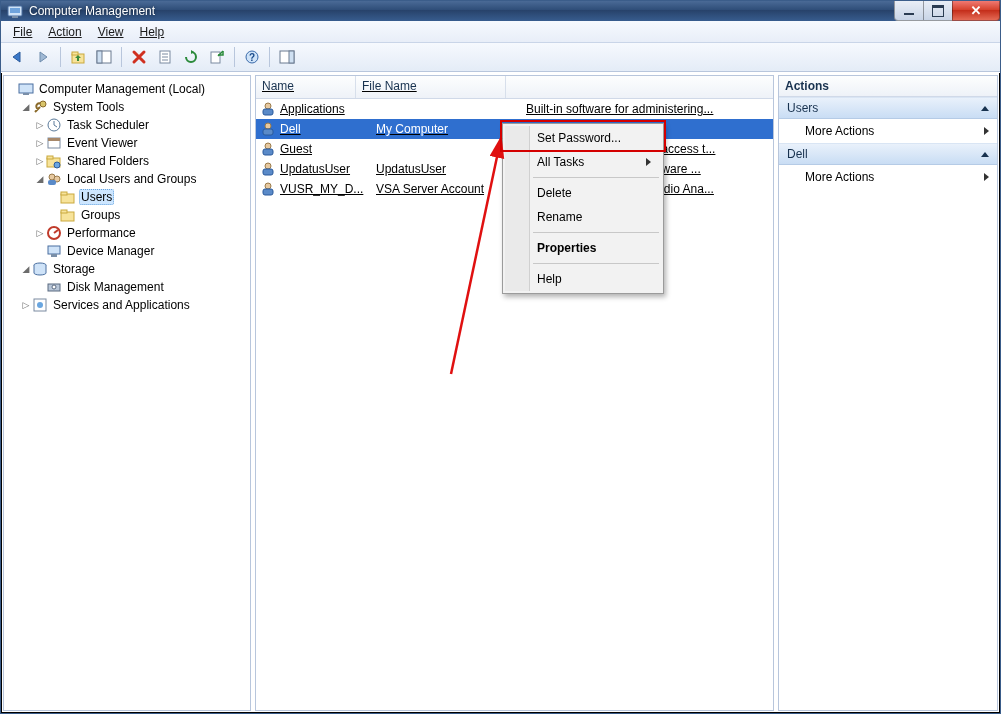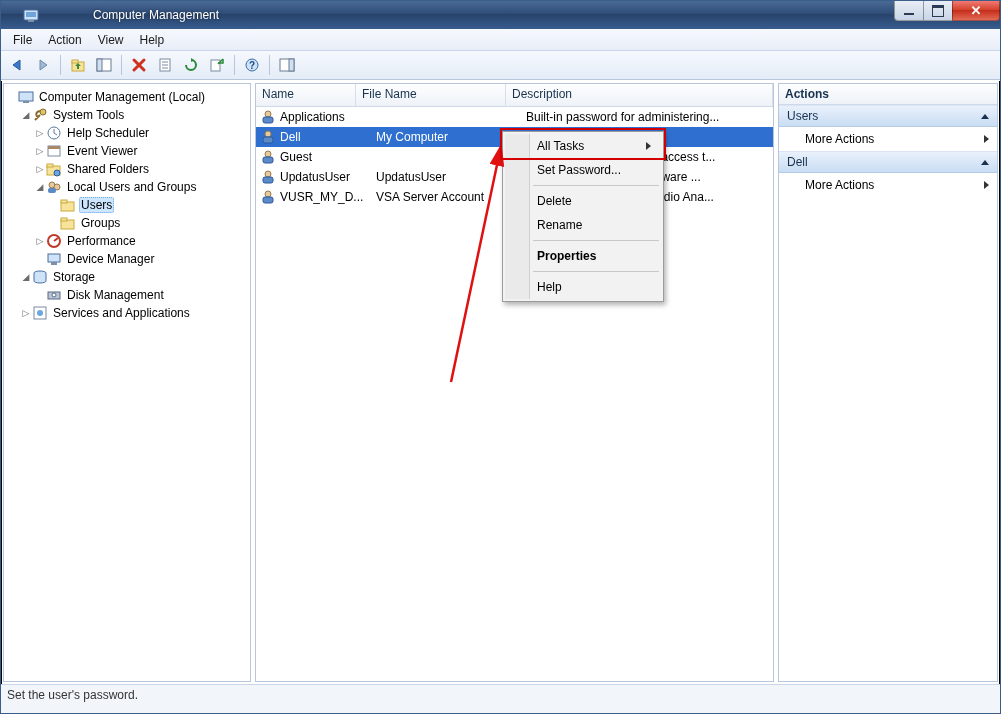--- a/index.html
+++ b/index.html
@@ -13,27 +13,26 @@
   .window {
     width: 1001px; height: 714px;
     box-sizing: border-box;
     border: 1px solid #3b5d8a;
     background: #fff;
     display: flex; flex-direction: column;
     box-shadow: 0 0 0 1px #000 inset;
   }
   
   .titlebar {
-    height: 28px;
+    height: 20px;
     background: linear-gradient(to bottom, #4a6a96 0%, #2e4d78 45%, #27426a 46%, #375c8e 100%);
     display: flex; align-items: center;
     color: #fff;
-    padding-left: 22px;
+    padding-left: 6px;
     position: relative;
-    gap: 48px;
   }
   .titlebar .app-icon {
     width: 16px; height: 16px;
     margin-right: 6px;
     display: flex; align-items: center; justify-content: center;
   }
   .titlebar .title {
     font-size: 12px;
     text-shadow: 0 0 3px rgba(0,0,0,.5);
   }
@@ -70,20 +69,21 @@
     height: 21px;
     background: linear-gradient(to bottom, #f6f9fe, #e8eef8);
     border-bottom: 1px solid #c9d5e8;
     display: flex; align-items: center;
     padding: 0 4px;
   }
   .menubar .menu-item {
     padding: 2px 8px;
     color: #1a1a1a;
     cursor: default;
+    text-decoration: underline;
   }
   
   .toolbar {
     height: 28px;
     background: linear-gradient(to bottom, #f6f9fe, #e4ecf7);
     border-bottom: 1px solid #b8c6dc;
     display: flex; align-items: center;
     padding: 0 4px;
     gap: 2px;
   }
@@ -105,21 +105,21 @@
   }
   .panel {
     border: 1px solid #b8c6dc;
     margin: 2px;
     background: #fff;
     box-sizing: border-box;
     display: flex; flex-direction: column;
     min-height: 0;
   }
   .tree-panel { width: 248px; }
-  .list-panel { flex: 1; position: relative; }
+  .list-panel { flex: 1; position: relative; text-decoration: underline; }
   .actions-panel { width: 220px; }
 
   
   .tree {
     padding: 4px 2px;
     overflow: auto;
     flex:1;
   }
   .tree-row {
     display: flex; align-items: center;
@@ -397,21 +397,21 @@
           <span class="tlabel">System Tools</span>
         </div>
         <div class="tree-row ind2">
           <span class="exp">▷</span>
           <span class="ticon">
               <svg width="16" height="16">
                 <circle cx="8" cy="8" r="6" fill="#fff" stroke="#5a7a9a"></circle>
                 <path d="M8 4 L8 8 L11 10" stroke="#5a7a9a" fill="none"></path>
               </svg>
             </span>
-          <span class="tlabel">Help Scheduler</span>
+          <span class="tlabel">Task Scheduler</span>
         </div>
         <div class="tree-row ind2">
           <span class="exp">▷</span>
           <span class="ticon">
               <svg width="16" height="16">
                 <rect x="2" y="3" width="12" height="10" fill="#fff" stroke="#7a8aa0"></rect>
                 <rect x="2" y="3" width="12" height="3" fill="#a7886a"></rect>
               </svg>
             </span>
           <span class="tlabel">Event Viewer</span>
@@ -510,34 +510,33 @@
             </span>
           <span class="tlabel">Services and Applications</span>
         </div>
       </div>
     </div>
 
     <div class="panel list-panel">
       <div class="list-header">
         <div class="col col-name">Name</div>
         <div class="col col-full">File Name</div>
-        <div class="col col-desc">Description</div>
       </div>
       <div class="list-body" id="list-body">
 
       <div class="list-row">
             <span class="uicon">
               <svg width="16" height="16">
                 <circle cx="8" cy="5" r="3" fill="#e7c9a0" stroke="#9a7a4a"></circle>
                 <rect x="3" y="8" width="10" height="6" rx="2" fill="#5a8ac8" stroke="#2a5a9c"></rect>
               </svg>
             </span>
             <span class="c-name">Applications</span>
             <span class="c-full"></span>
-            <span class="c-desc">Built-in password for administering...</span>
+            <span class="c-desc">Built-in software for administering...</span>
           </div>
           <div class="list-row sel">
             <span class="uicon">
               <svg width="16" height="16">
                 <circle cx="8" cy="5" r="3" fill="#e7c9a0" stroke="#9a7a4a"></circle>
                 <rect x="3" y="8" width="10" height="6" rx="2" fill="#5a8ac8" stroke="#2a5a9c"></rect>
               </svg>
             </span>
             <span class="c-name">Dell</span>
             <span class="c-full">My Computer</span>
@@ -573,25 +572,25 @@
               </svg>
             </span>
             <span class="c-name">VUSR_MY_D...</span>
             <span class="c-full">VSA Server Account</span>
             <span class="c-desc">Account for the Visual Studio Ana...</span>
           </div>
         </div>
 
       <div class="context-menu">
         <div class="cm-gutter"></div>
+        <div class="cm-item">Set Password...</div>
         <div class="cm-item">
           <span>All Tasks</span>
           <span class="arrow-right"></span>
         </div>
-        <div class="cm-item">Set Password...</div>
         <div class="cm-sep"></div>
         <div class="cm-item">Delete</div>
         <div class="cm-item">Rename</div>
         <div class="cm-sep"></div>
         <div class="cm-item bold">Properties</div>
         <div class="cm-sep"></div>
         <div class="cm-item">Help</div>
       </div>
 
       <div class="highlight-box"></div>
@@ -621,15 +620,14 @@
         <span class="arrow-up"></span>
       </div>
       <div class="actions-item">
         <span>More Actions</span>
         <span class="arrow-right"></span>
       </div>
     </div>
 
   </div>
 
-  <div class="statusbar">Set the user's password.</div>
 
 </div>
 
 </body></html>

